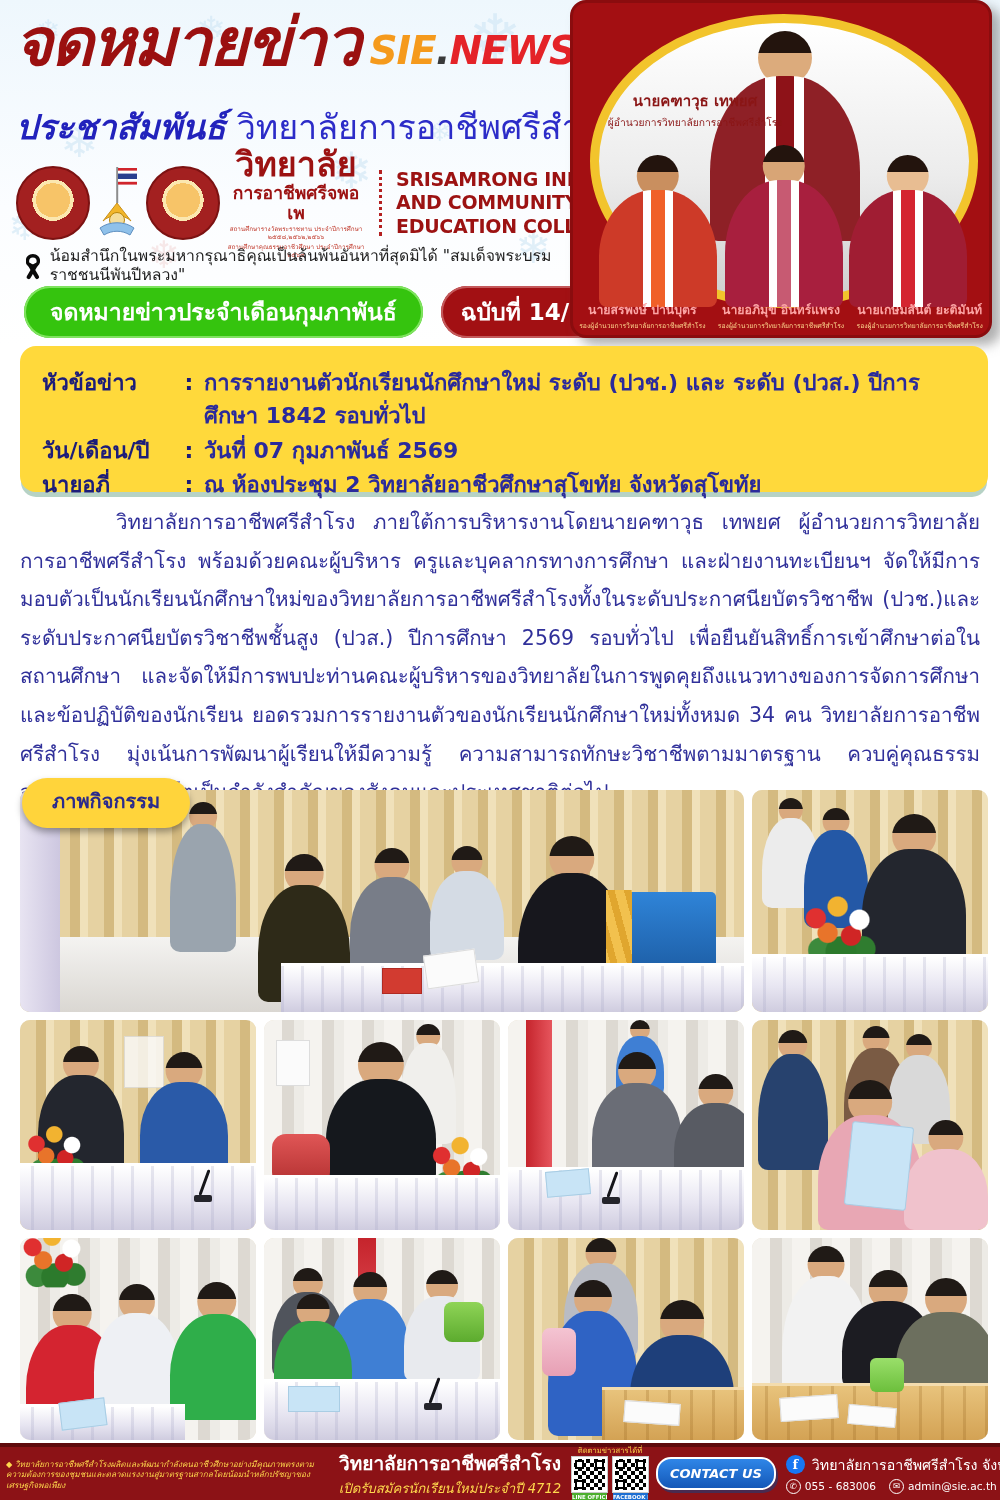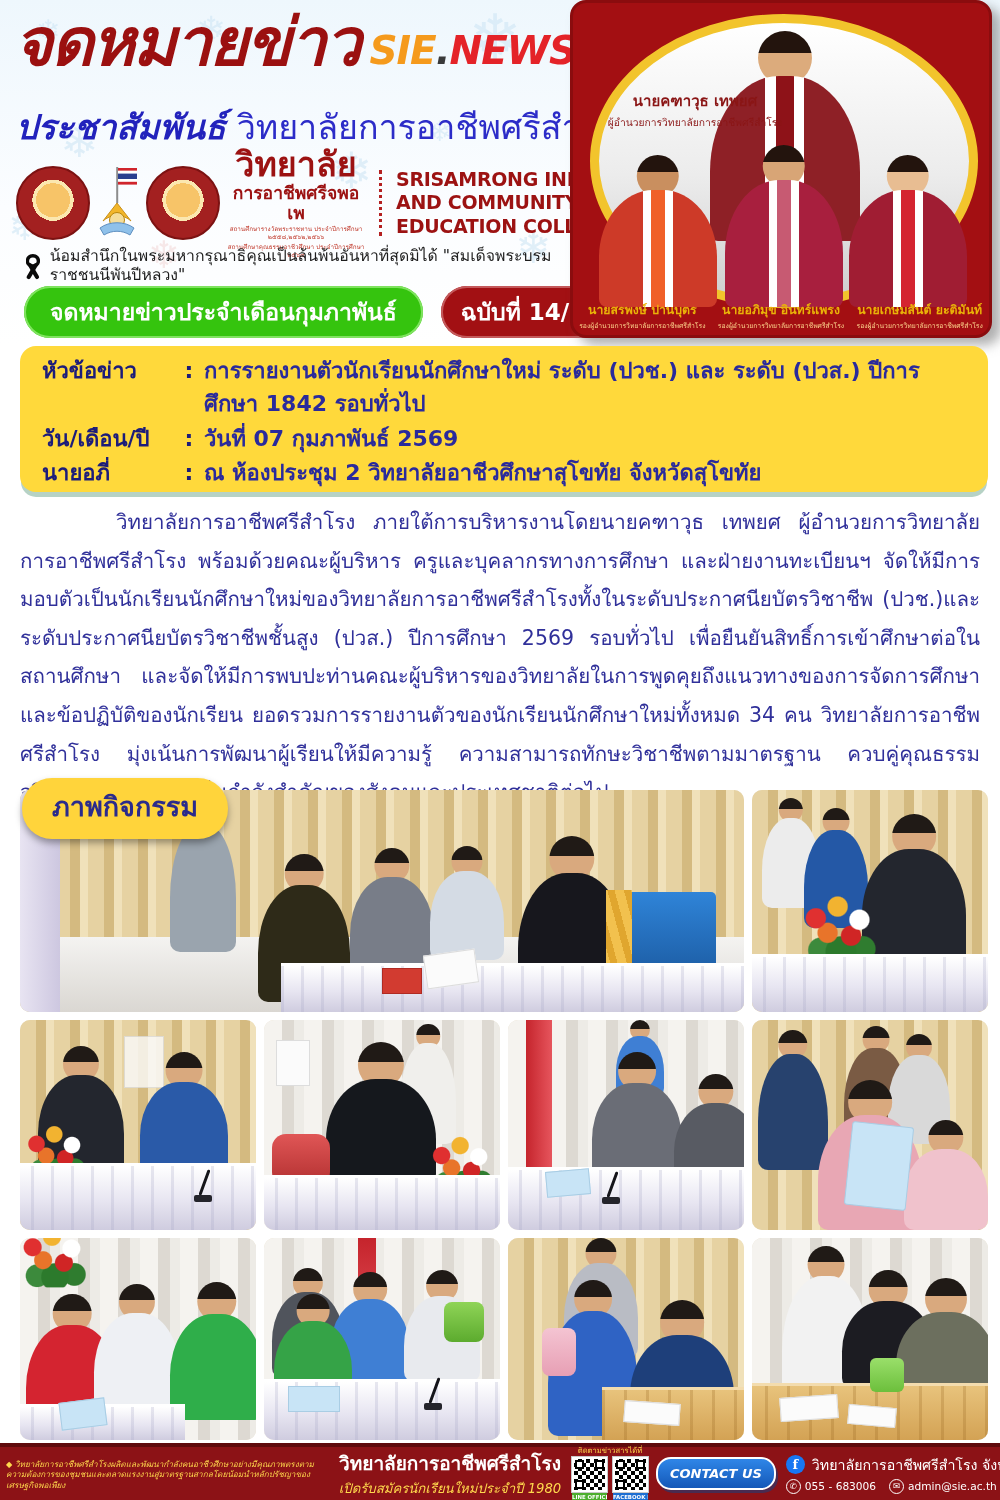--- a/index.html
+++ b/index.html
@@ -53,40 +53,40 @@
     width:calc(var(--w) * .36); height:calc(var(--w) * .36); border-radius:50%;
     background:linear-gradient(#23140d 0 40%, var(--skin) 40%); }
   .guy::after { content:""; position:absolute; top:calc(var(--w) * .30); left:0; right:0; bottom:0;
     border-radius:46% 46% 8px 8px / 58% 58% 8px 8px;
     background:linear-gradient(90deg, var(--suit) 0 37%, #ffffff 37% 44%, var(--tie) 44% 56%, #ffffff 56% 63%, var(--suit) 63% 100%); }
   .dname { position:absolute; left:30px; top:86px; width:184px; text-align:center; color:#8a1515; }
   .dname .n { font-size:15px; font-weight:800; }
   .dname .t { font-size:10.3px; margin-top:1px; }
   .dband { position:absolute; left:0; right:0; bottom:4px; display:flex; }
   .dband .cell { flex:1; text-align:center; }
-  .dband .n { font-size:12.3px; font-weight:800; color:#eab308; }
+  .dband .n { font-size:12.3px; font-weight:800; color:#fca5a5; }
   .dband .t { font-size:6.8px; color:#ffd98f; margin-top:1px; }
 
   
   .infobox { position:absolute; left:20px; top:346px; width:968px; height:146px;
-    background:#ffd93b; border-radius:16px; padding:8px 20px 8px 22px;
+    background:#ffd93b; border-radius:16px; padding:20px 20px 8px 22px;
     box-shadow:0 6px 0 -1px rgba(46,125,90,.35); }
   .inforow { display:flex; font-size:22px; line-height:1.52; }
   .inforow .lbl { width:132px; font-weight:800; color:#1c1c7a; flex:none; }
   .inforow .sep { width:30px; flex:none; font-weight:800; color:#1c1c7a; text-align:center; }
   .inforow .val { font-weight:600; color:#2a2a9c; }
   .inforow + .inforow { margin-top:1px; }
 
   
   .article { position:absolute; left:20px; top:503px; width:960px; font-size:20.5px;
     color:#30309a; line-height:38.6px; text-align:justify; text-indent:96px; }
 
   
   .badge { position:absolute; left:22px; top:778px; z-index:6; background:#ffd43b; color:#2b2b8c;
-    font-size:27px; font-weight:800; padding:7px 30px 11px; border-radius:30px;
+    font-size:20px; font-weight:800; padding:7px 30px 11px; border-radius:30px;
     box-shadow:0 4px 7px rgba(0,0,0,.35); }
   .ph { position:absolute; border-radius:10px; overflow:hidden; background:#e9dfcb; }
   .curtain { position:absolute; inset:0;
     background:repeating-linear-gradient(90deg,#e6d2a2 0 16px,#d4ba80 16px 26px,#f0e1ba 26px 34px); }
   .curtain.white { background:repeating-linear-gradient(90deg,#f5f3ef 0 18px,#ddd9d2 18px 30px,#edebe6 30px 40px); }
   .floorw { position:absolute; left:0; right:0; bottom:0; height:30%; background:linear-gradient(#f4f3f1,#dad7d2); }
   .tbl { position:absolute; left:-4%; right:-4%; bottom:0; height:30%;
     background:
       repeating-linear-gradient(90deg, rgba(170,170,200,.28) 0 3px, transparent 3px 20px),
       linear-gradient(180deg,#ffffff,#e7e5f1 55%,#cfccdf); border-top:3px solid #fff; }
@@ -376,21 +376,21 @@
     <div class="paper" style="left:28px; bottom:20px; width:58px; height:24px; transform:rotate(-4deg);"></div>
     <div class="paper" style="left:96px; bottom:14px; width:48px; height:20px; transform:rotate(5deg);"></div>
   </div>
 
   <div class="footer">
     <div class="f-left">
       <div class="t2">◆ วิทยาลัยการอาชีพศรีสำโรงผลิตและพัฒนากำลังคนอาชีวศึกษาอย่างมีคุณภาพตรงตามความต้องการของชุมชนและตลาดแรงงานสู่มาตรฐานสากลโดยน้อมนำหลักปรัชญาของเศรษฐกิจพอเพียง</div>
     </div>
     <div class="f-center">
       <div class="fc1">วิทยาลัยการอาชีพศรีสำโรง</div>
-      <div class="fc2">เปิดรับสมัครนักเรียนใหม่ประจำปี 1980</div>
+      <div class="fc2">เปิดรับสมัครนักเรียนใหม่ประจำปี 4712</div>
     </div>
     <div class="f-qr">
       <div class="qr-cap">ติดตามข่าวสารได้ที่</div>
       <div class="qr">
         <div class="sq">
             <i class="tl"></i>
             <i class="tr"></i>
             <i class="bl"></i>
           </div>
         <span class="lab line">LINE OFFICIAL</span>

